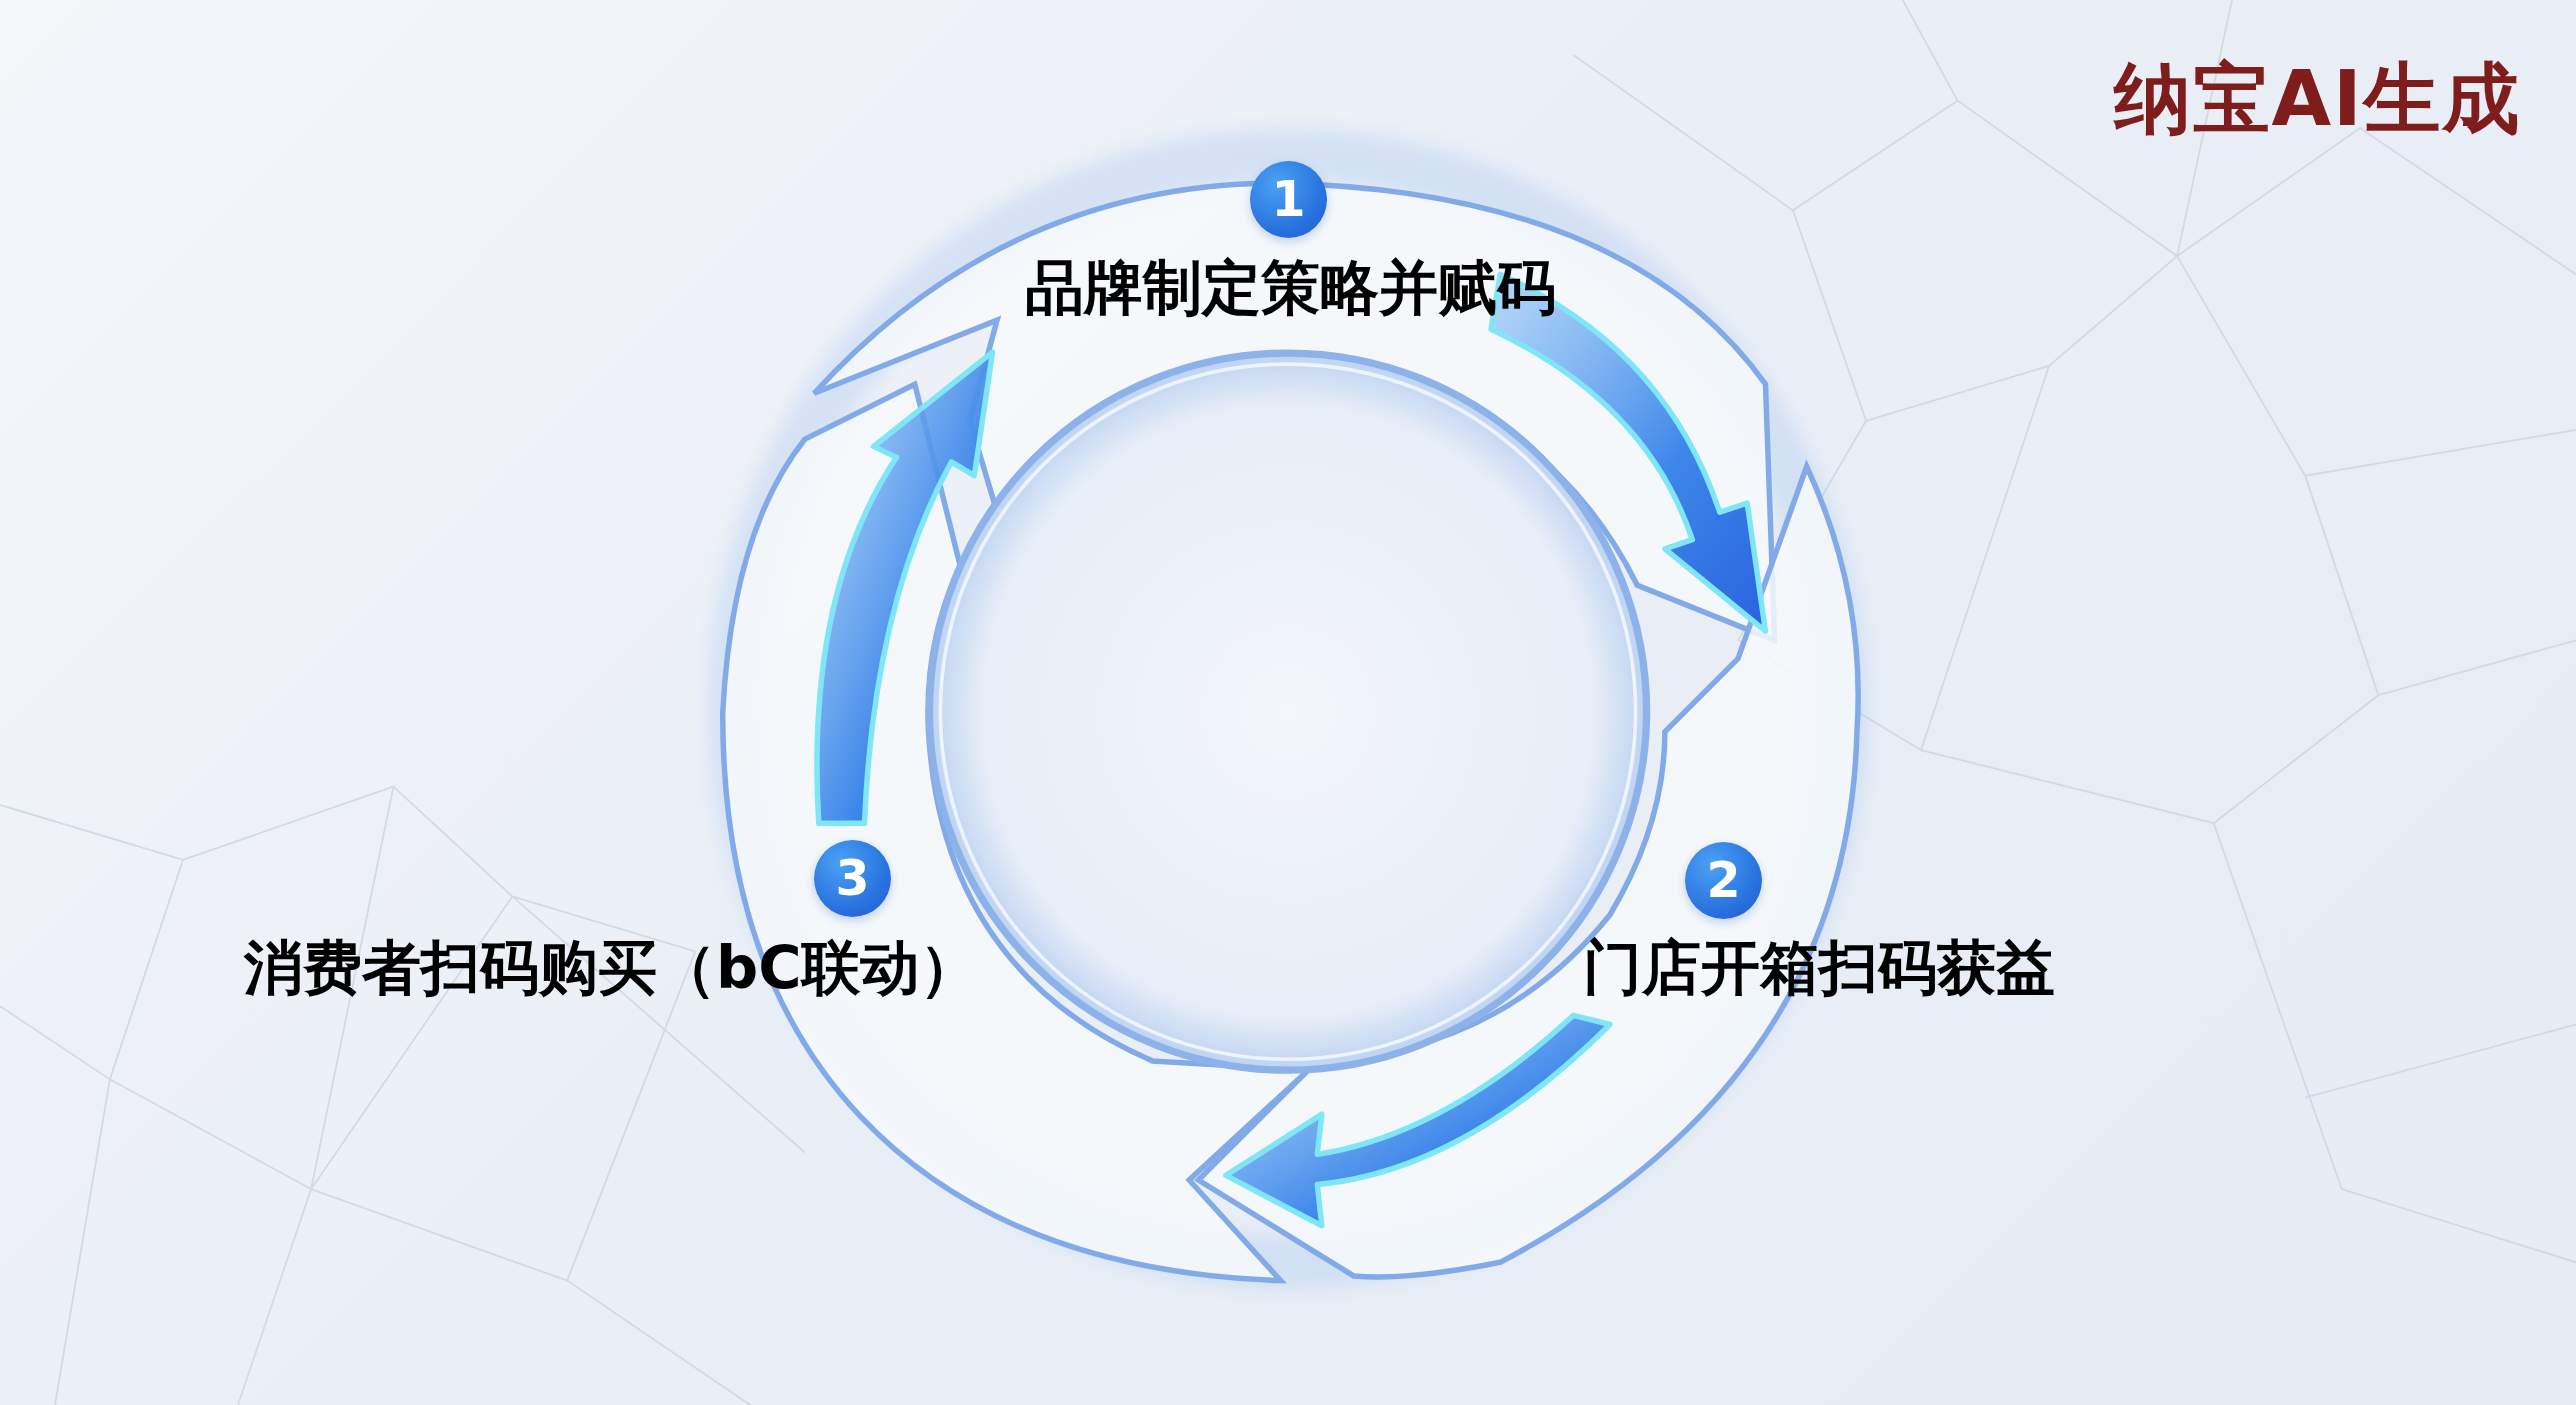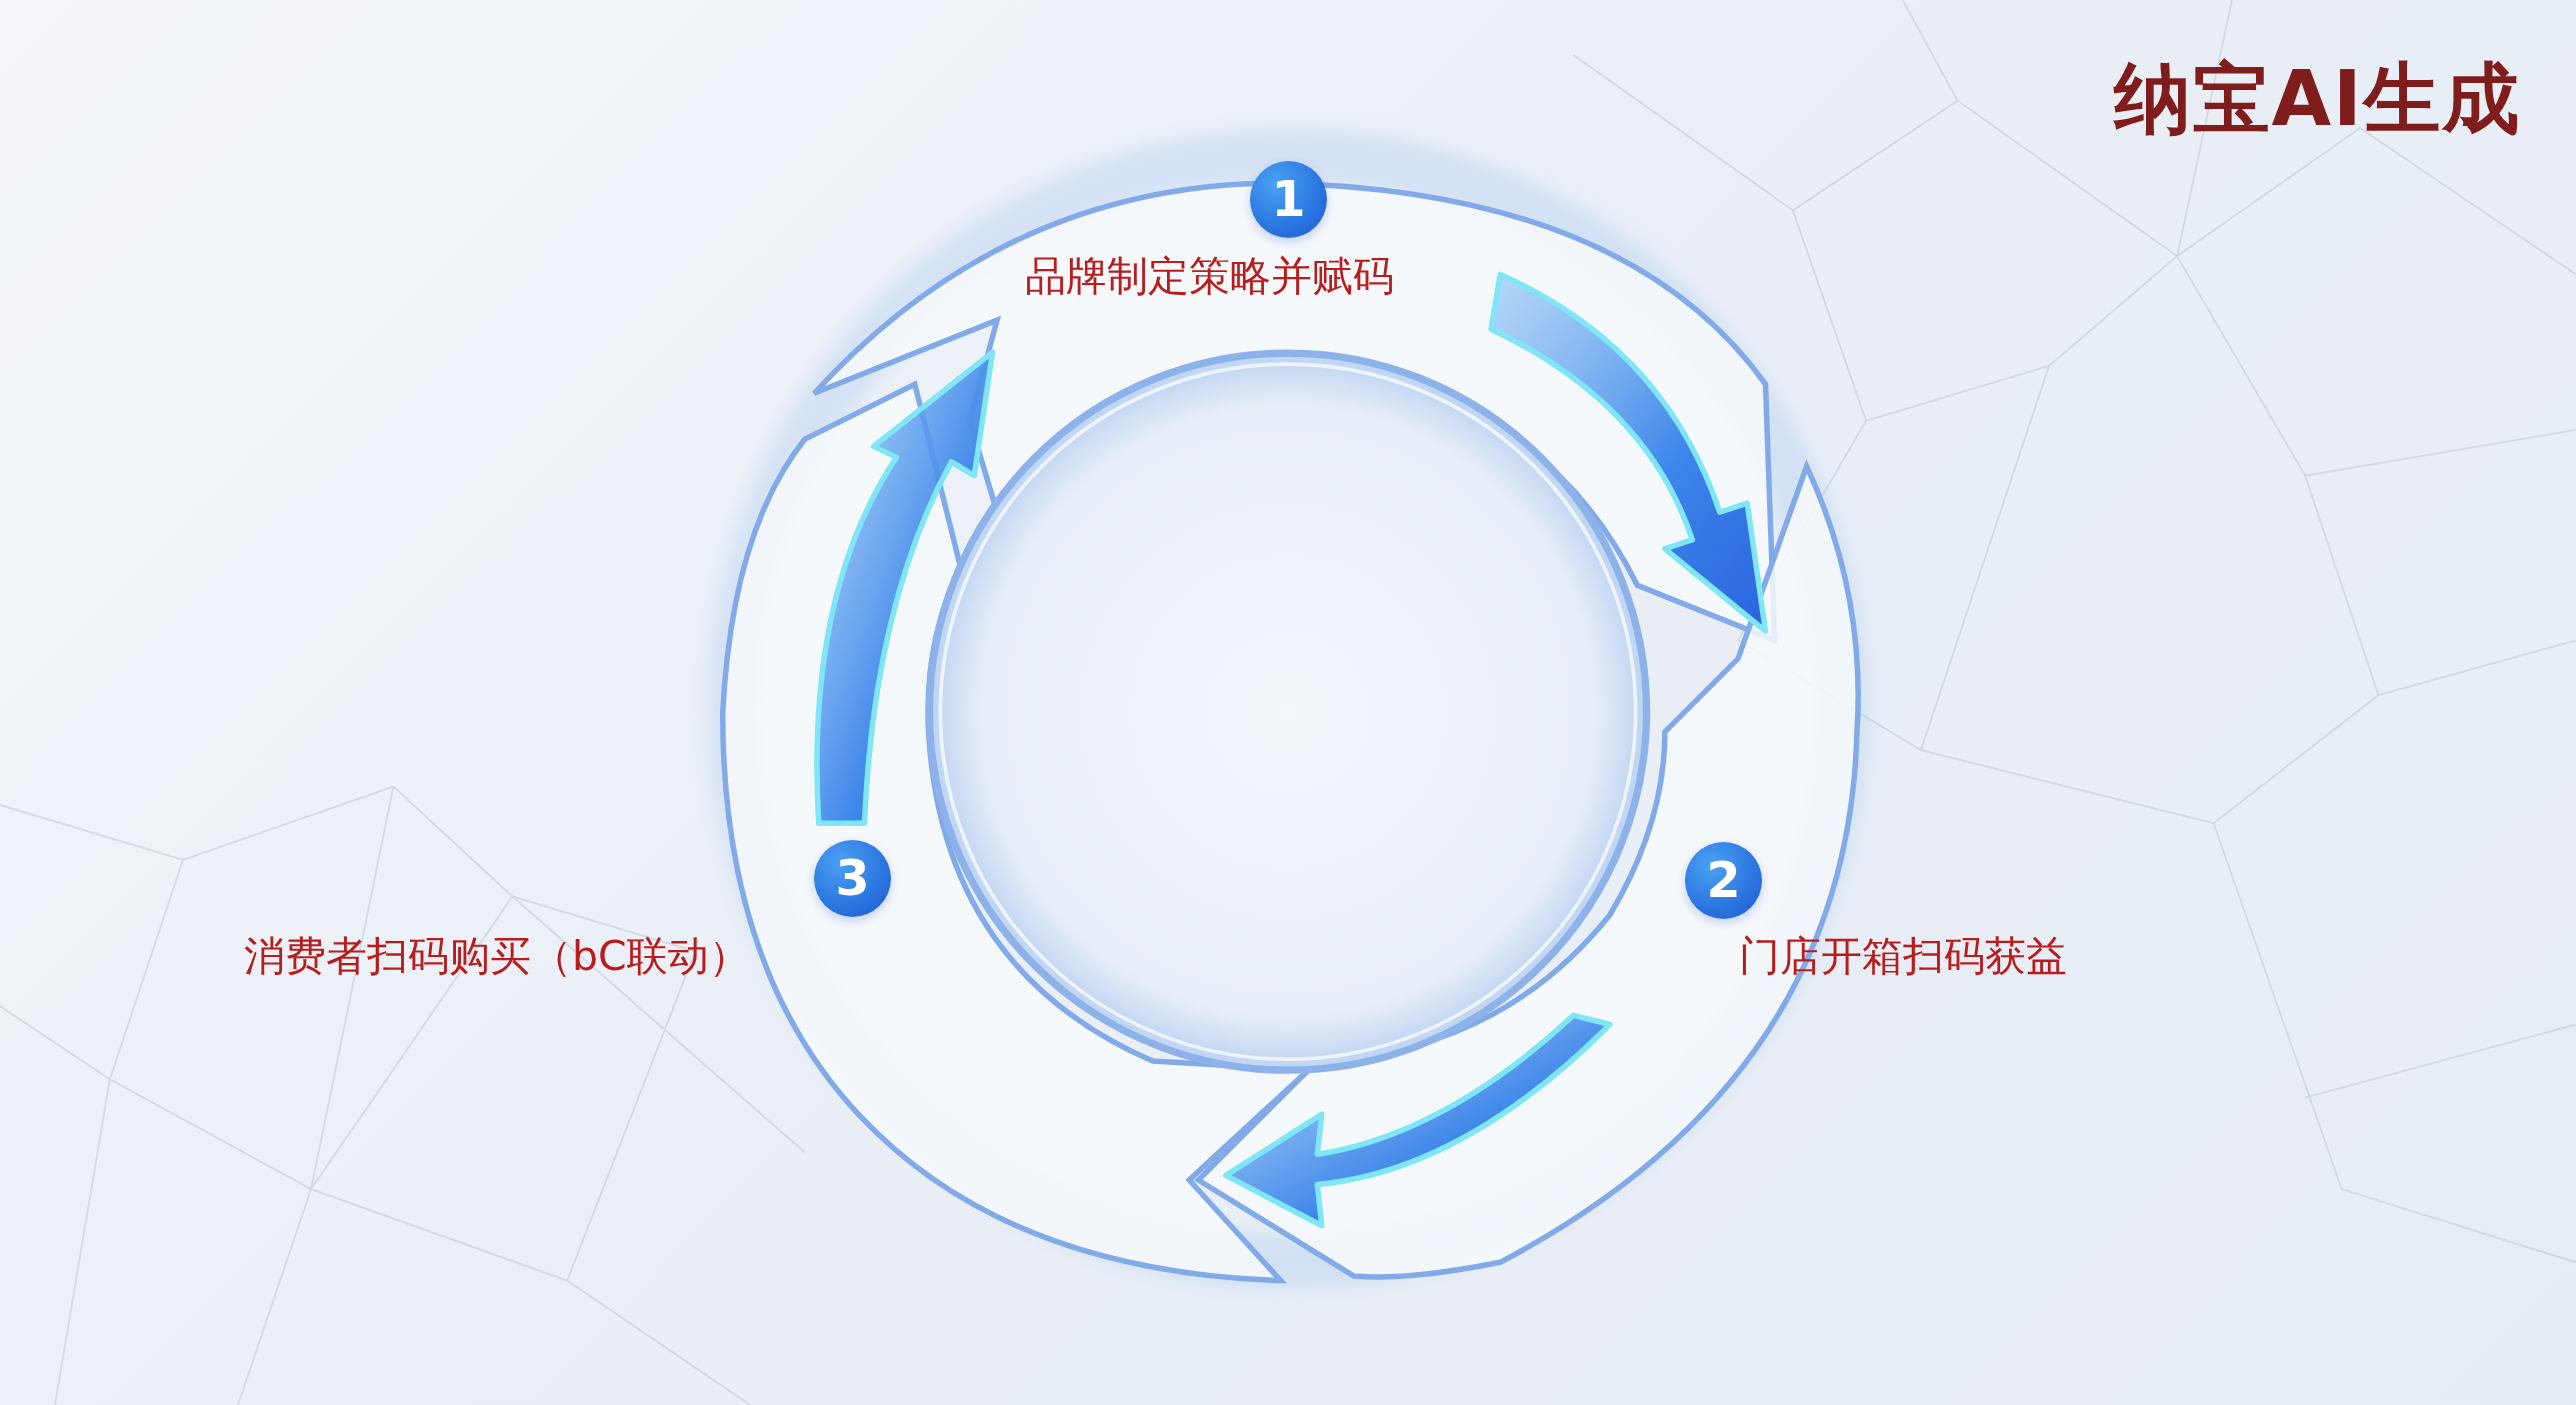--- a/index.html
+++ b/index.html
@@ -6,21 +6,21 @@
   body{width:2576px;height:1405px;overflow:hidden;position:relative;
     background:linear-gradient(135deg,#f4f6fa 0%,#eaeff6 45%,#e6ecf4 100%);
     font-family:"DejaVu Sans","Liberation Sans",sans-serif;}
   .bg-lines{position:absolute;left:0;top:0;width:2576px;height:1405px;}
   .diagram{position:absolute;left:0;top:0;width:2576px;height:1405px;}
   .watermark{position:absolute;right:55px;top:48px;font-size:77px;font-weight:bold;color:#7f1d1d;letter-spacing:1.8px;}
   .badge{position:absolute;width:77px;height:77px;border-radius:50%;
     background:radial-gradient(circle at 35% 30%,#4aa2f2 0%,#2a74e0 60%,#2158cf 100%);
     color:#fff;font-size:49px;line-height:77px;text-align:center;font-weight:bold;
     box-shadow:0 3.7px 9.1px rgba(40,90,200,0.25);}
-  .step-label{position:absolute;font-size:41px;font-weight:normal;color:#b91c1c;white-space:nowrap;}
+  .step-label{position:absolute;font-size:59px;font-weight:bold;color:#000000;white-space:nowrap;}
 </style>
 </head>
 <body>
 
 <svg class="bg-lines" viewBox="0 0 2816 1536">
   <g stroke="#c9d1dc" stroke-width="2" fill="none" opacity="0.7">
     <path d="M1720 60 L1960 230 L2140 110 L2380 280 L2580 140 L2816 300"></path>
     <path d="M1960 230 L2040 460 L2240 400 L2380 280 L2520 520 L2816 470"></path>
     <path d="M2040 460 L1900 700 L2100 820 L2240 400"></path>
     <path d="M2520 520 L2600 760 L2816 700"></path>
@@ -83,17 +83,17 @@
     <path d="M895 900 Q880 650 980 500 L955 488 L1085 385 L1065 520 L1040 505 Q955 660 945 900 Z" fill="url(#arrowGrad)" stroke="#7fe6f7" stroke-width="6" stroke-linejoin="round"></path>
   </g>
 </svg>
 
 <div class="watermark">纳宝AI生成</div>
 
 <div class="badge" style="left:1250px;top:161px;">1</div>
 <div class="step-label" style="left:1025px;top:249px;">品牌制定策略并赋码</div>
 
 <div class="badge" style="left:1685px;top:842px;">2</div>
-<div class="step-label" style="left:1739px;top:929px;">门店开箱扫码获益</div>
+<div class="step-label" style="left:1583px;top:929px;">门店开箱扫码获益</div>
 
 <div class="badge" style="left:814px;top:840px;">3</div>
 <div class="step-label" style="left:244px;top:929px;">消费者扫码购买（bC联动）</div>
 
 
 </body></html>

